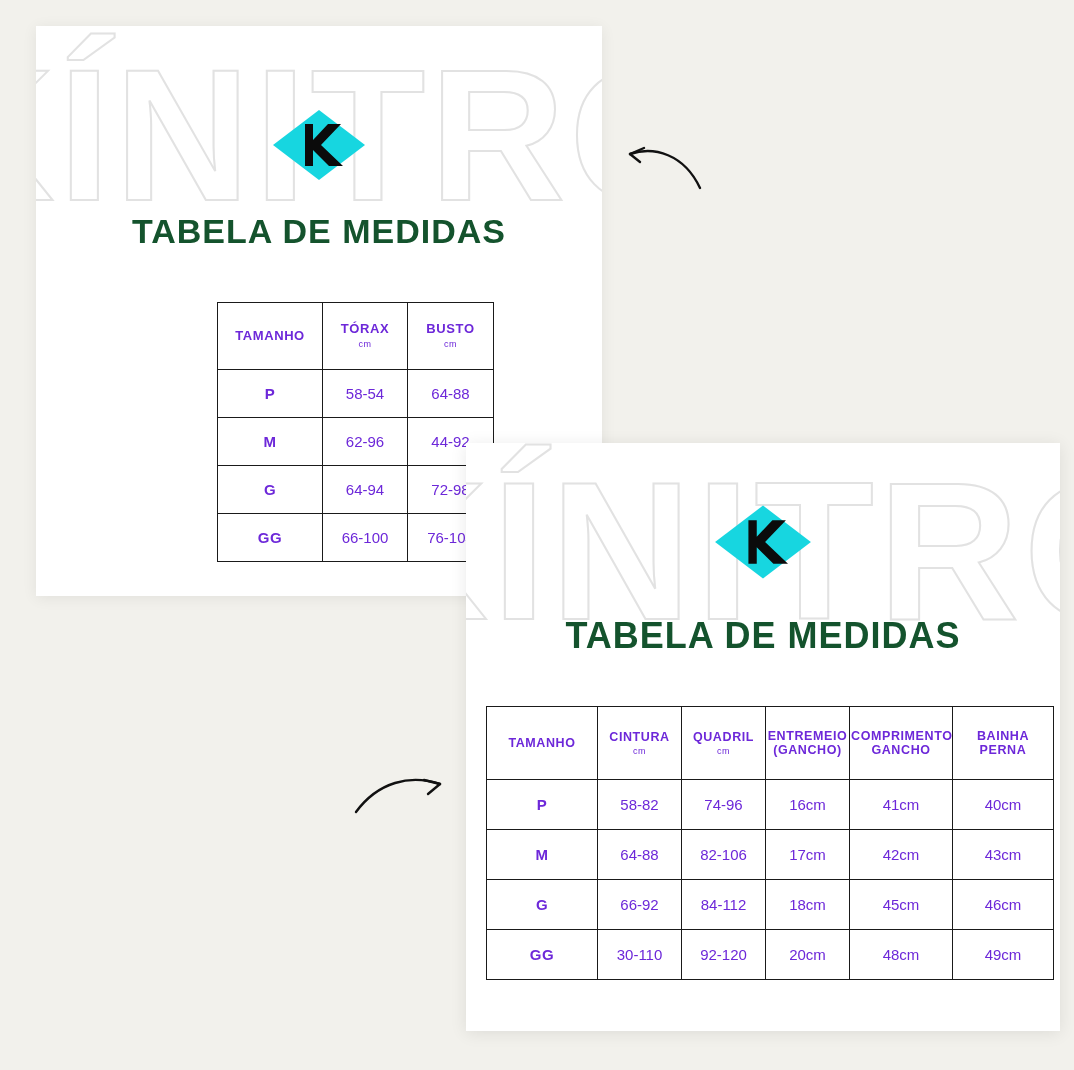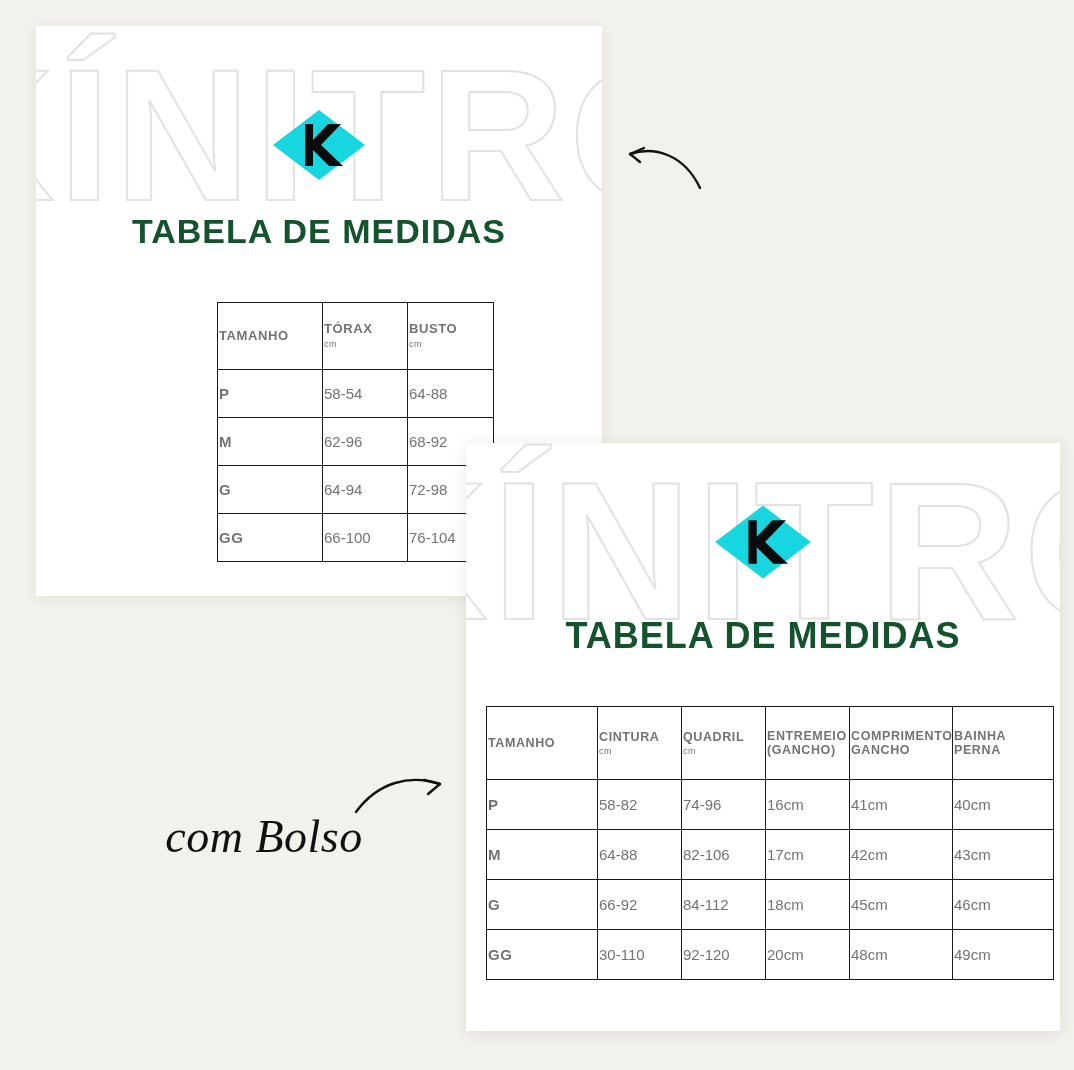--- a/index.html
+++ b/index.html
@@ -107,23 +107,23 @@
   }
 
   
   .tbl {
     border-collapse: collapse;
     position: absolute;
     table-layout: fixed;
   }
   .tbl th, .tbl td {
     border: 1px solid #1a1a1a;
-    text-align: left;
+    text-align: center;
     vertical-align: middle;
-    color: #737373;
+    color: #6d28d9;
     background: #ffffff;
   }
   .tbl th {
     font-weight: 700;
     letter-spacing: 0.6px;
     line-height: 1.15;
   }
   .tbl .unit {
     display: block;
     font-size: 9px;
@@ -234,21 +234,21 @@
       </thead>
       <tbody>
         <tr>
           <td class="size">P</td>
           <td>58-54</td>
           <td>64-88</td>
         </tr>
         <tr>
           <td class="size">M</td>
           <td>62-96</td>
-          <td>68-92</td>
+          <td>44-92</td>
         </tr>
         <tr>
           <td class="size">G</td>
           <td>64-94</td>
           <td>72-98</td>
         </tr>
         <tr>
           <td class="size">GG</td>
           <td>66-100</td>
           <td>76-104</td>
@@ -348,16 +348,15 @@
     </svg>
   </div>
 
   <div class="arrow arrow-bottom">
     <svg width="100" height="50" viewBox="0 0 100 50" aria-hidden="true">
       <path d="M4 44 C 26 14, 58 6, 88 16" fill="none" stroke="#111" stroke-width="2.4" stroke-linecap="round"></path>
       <path d="M88 16 L72 12 M88 16 L76 26" fill="none" stroke="#111" stroke-width="2.4" stroke-linecap="round"></path>
     </svg>
   </div>
   <div class="annot annot-bottom">
-    <div>com Bolso</div>
   </div>
 
 </div>
 
 </body></html>

